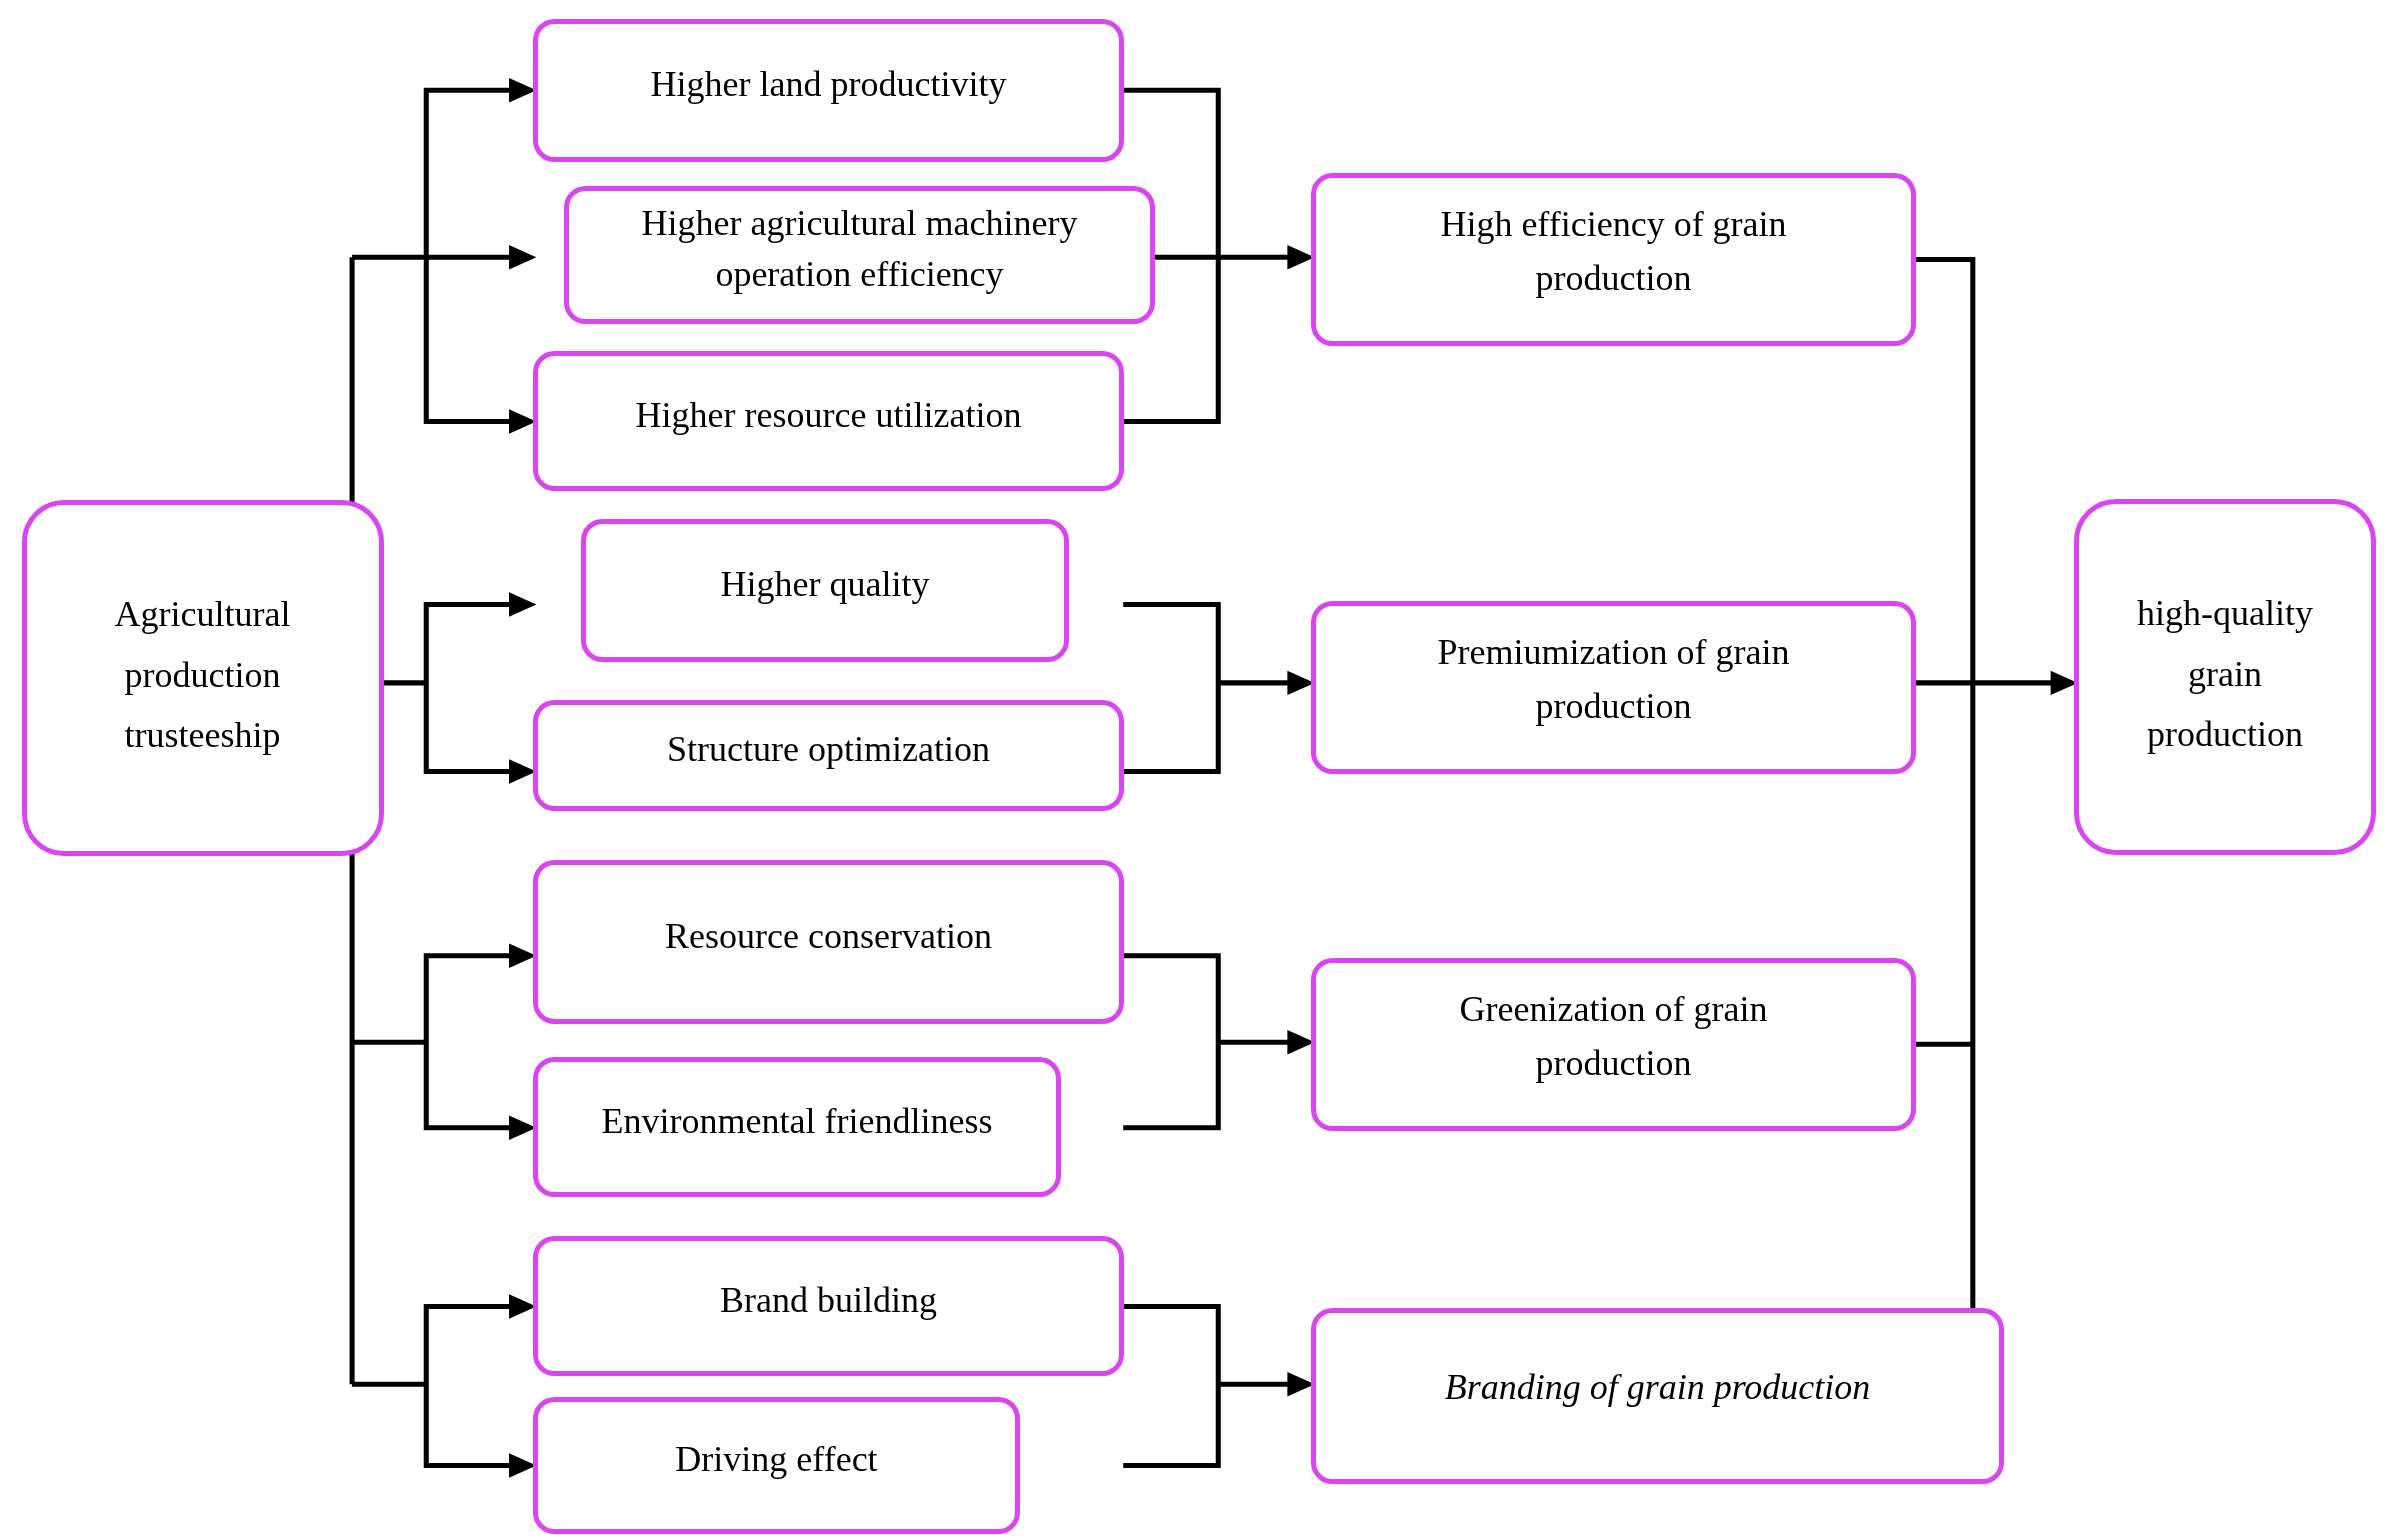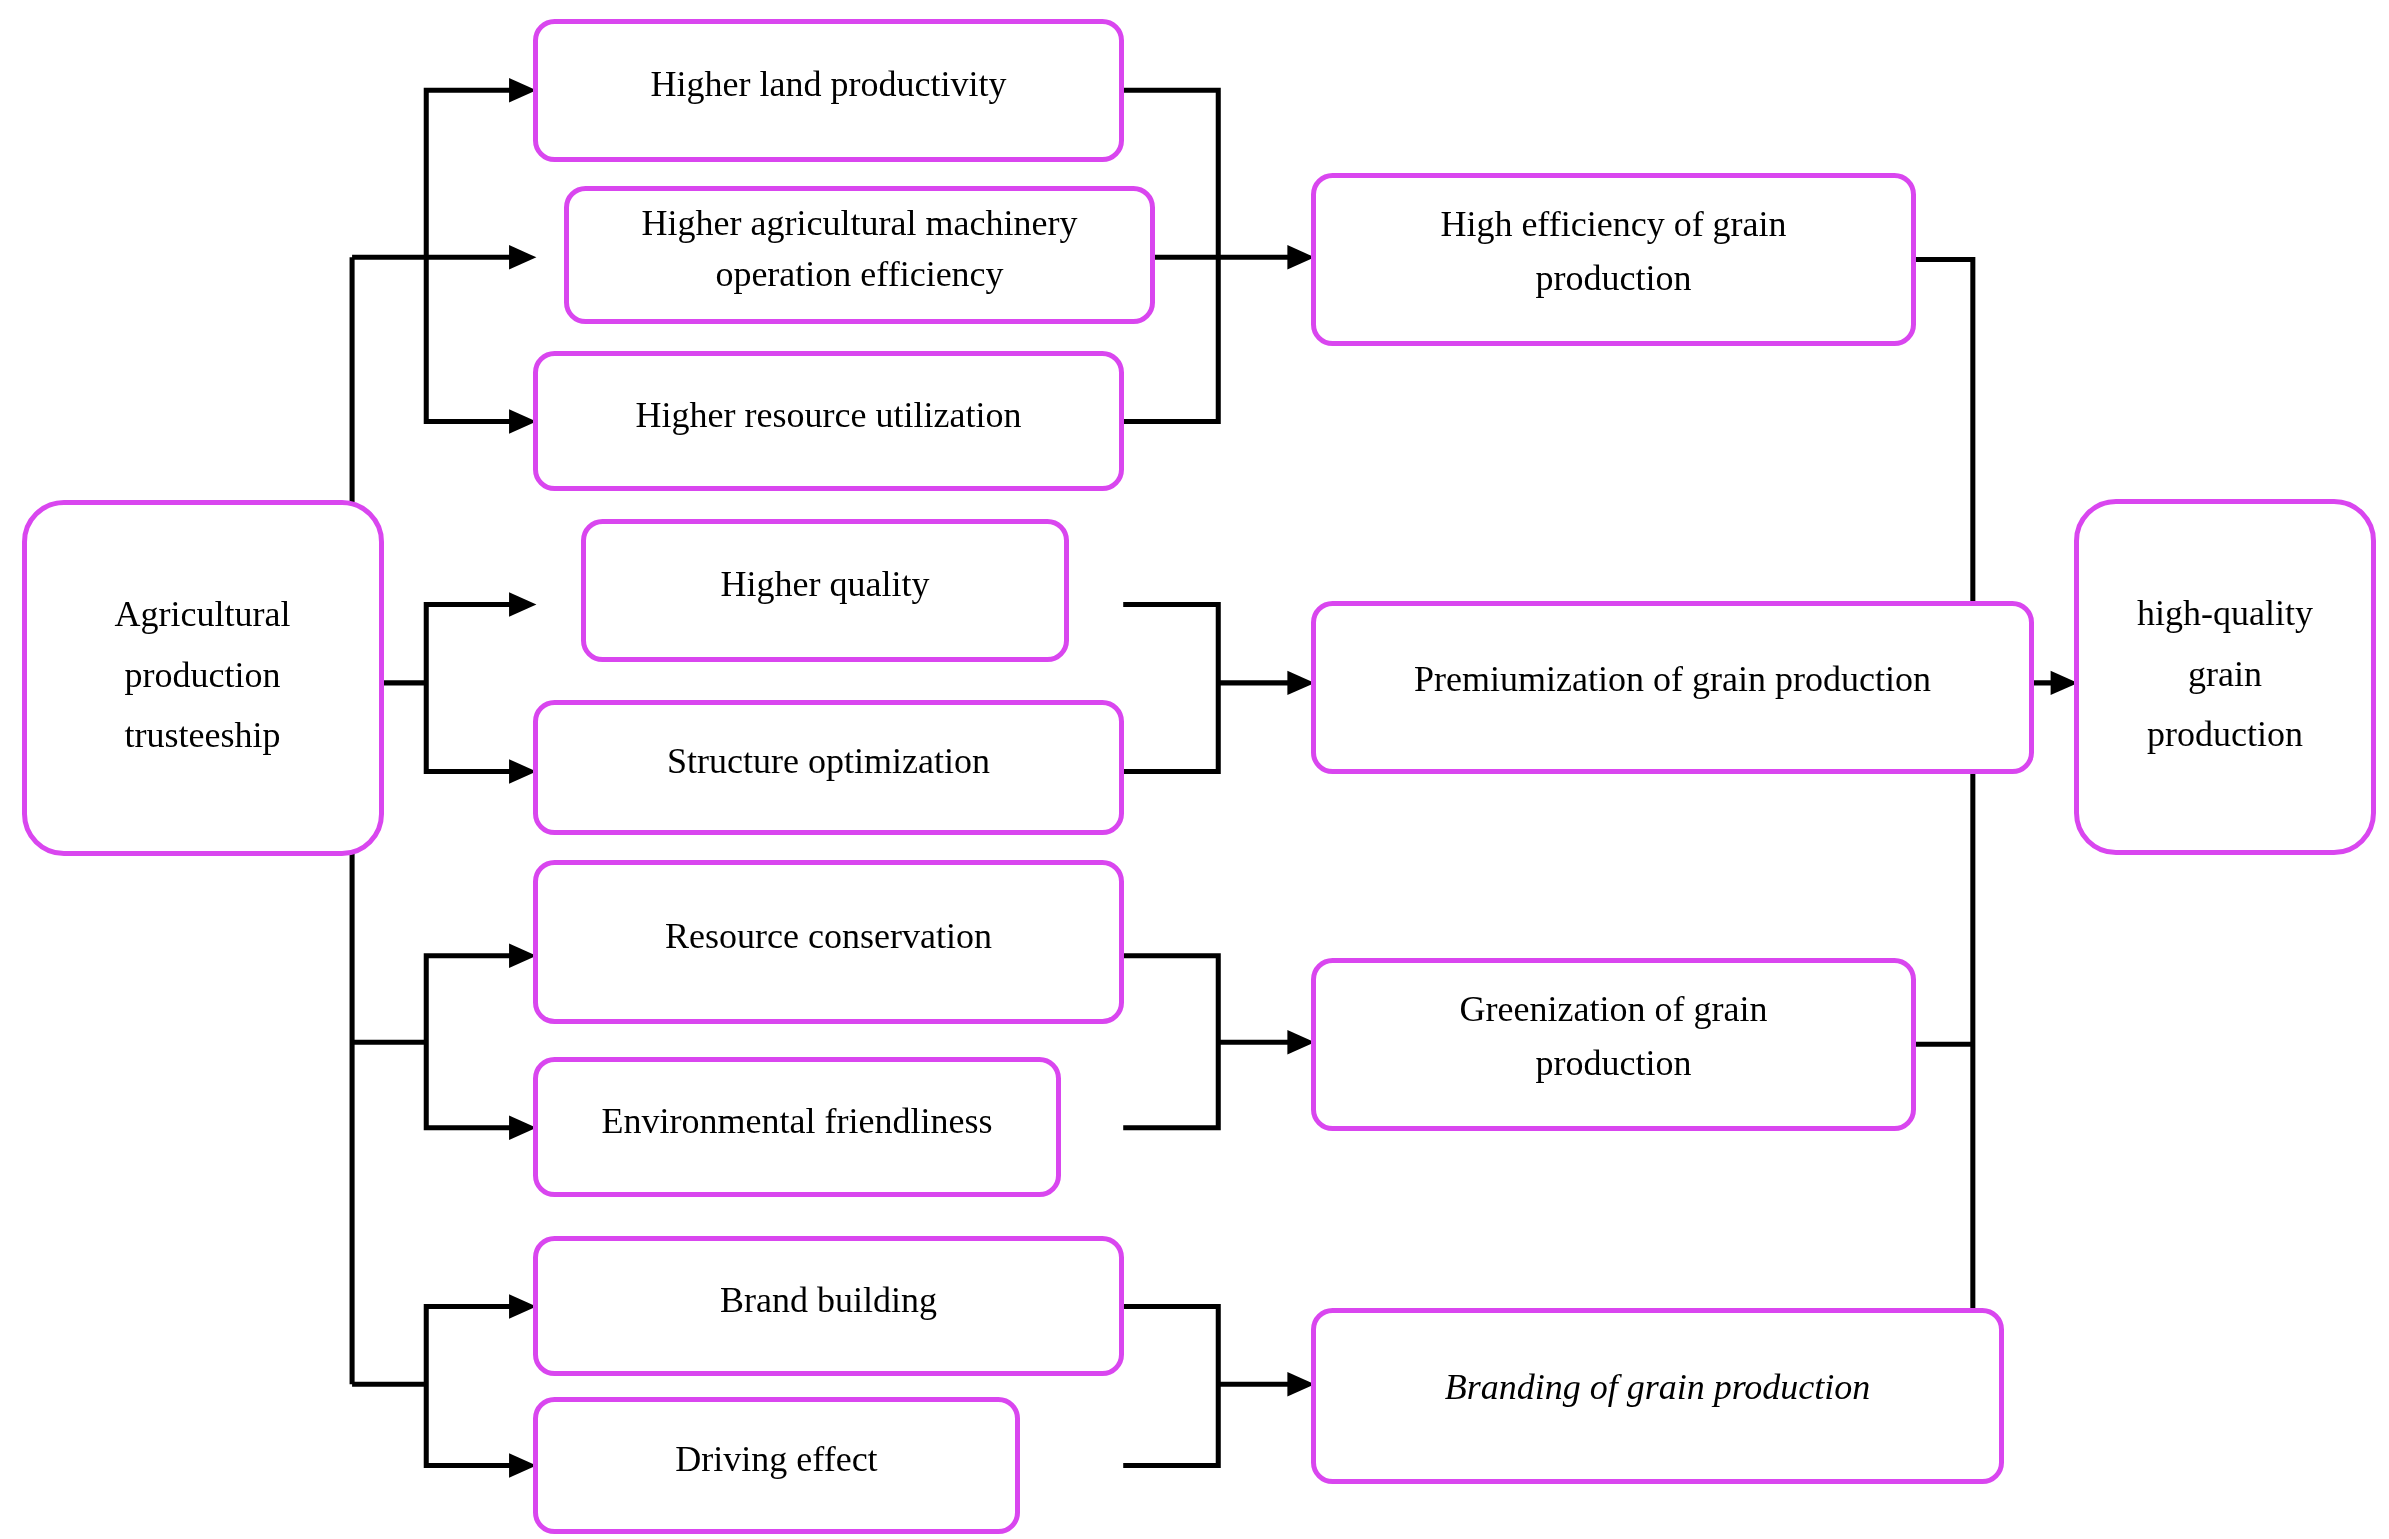--- a/index.html
+++ b/index.html
@@ -41,28 +41,28 @@
     padding: 7.2px 63px 24.5px 63px;
   }
   
   #src { left: 21.6px;   top: 500px;  width: 362px; height: 356px; }
   #tgt { left: 2074px; top: 499px;  width: 302px; height: 356px; }
   
   #b1 { left: 533px; top: 19px;   width: 591px; height: 143px; }
   #b2 { left: 564px; top: 186px;  width: 591px; height: 138px; }
   #b3 { left: 533px; top: 351px;  width: 591px; height: 140px; }
   #b4 { left: 533px; top: 519px;  width: 488px; height: 143px; margin-left: 48px; }
-  #b5 { left: 533px; top: 700px;  width: 591px; height: 135px; }
+  #b5 { left: 533px; top: 700px;  width: 591px; height: 111px; }
   #b6 { left: 533px; top: 860px; width: 591px; height: 164px; }
   #b7 { left: 533px; top: 1057px; width: 528px; height: 140px; }
   #b8 { left: 533px; top: 1236px; width: 591px; height: 140px; }
   #b9 { left: 533px; top: 1397px; width: 487px; height: 137px; }
   
   #c1 { left: 1311px; top: 173px;  width: 605px; height: 173px; }
-  #c2 { left: 1311px; top: 601px;  width: 723px; height: 173px; }
+  #c2 { left: 1311px; top: 601px;  width: 605px; height: 173px; }
   #c3 { left: 1311px; top: 958px; width: 605px; height: 173px; }
   #c4 { left: 1311px; top: 1308px; width: 693px; height: 176px; font-style: italic; }
 </style>
 </head>
 <body>
 
 <div class="stage">
 
   <svg class="connector-layer" viewBox="0 0 3318 2138" xmlns="http://www.w3.org/2000/svg">
     <g stroke="#000000" stroke-width="7" fill="none">

